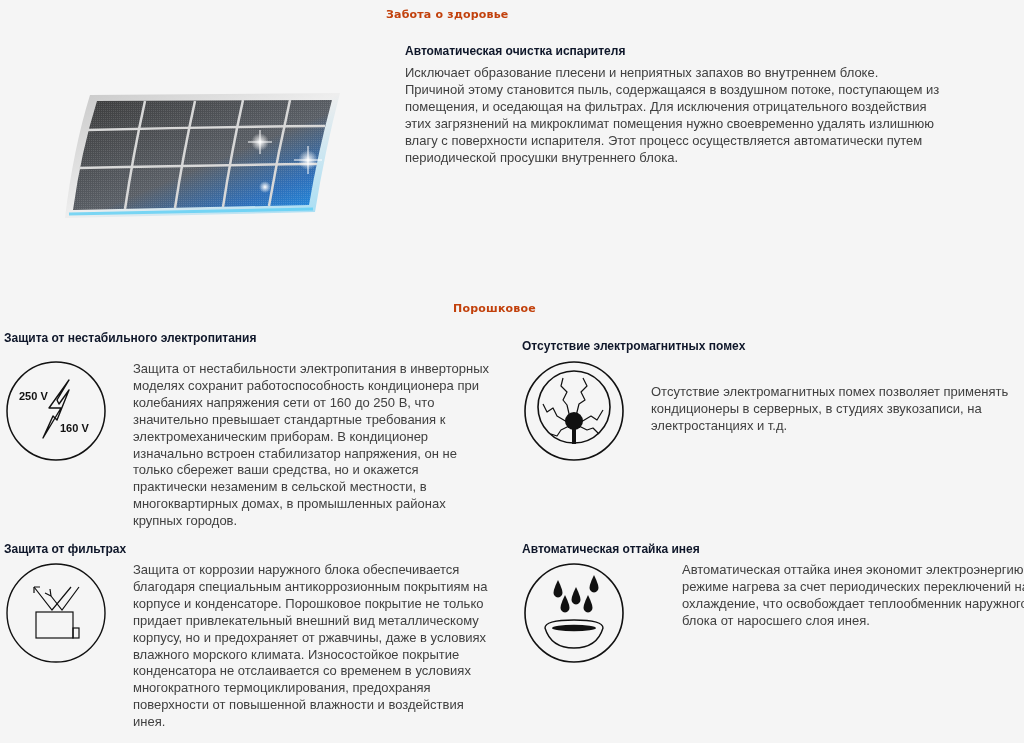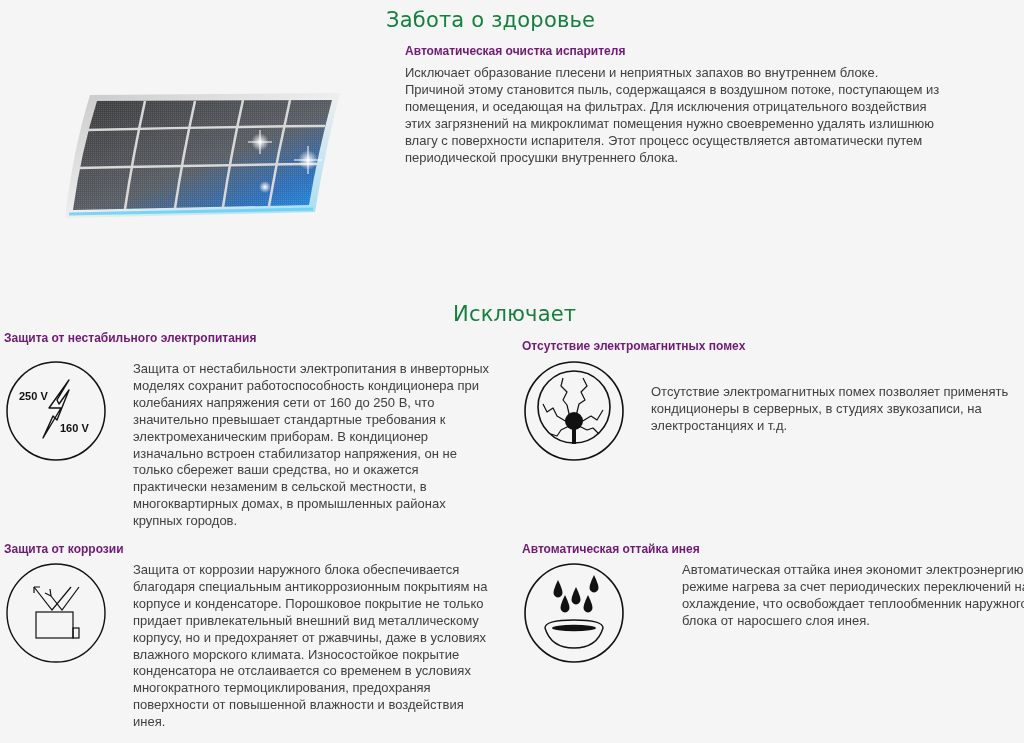--- a/index.html
+++ b/index.html
@@ -11,31 +11,31 @@
       overflow: hidden;
     }
     body {
       position: relative;
       font-family: "Liberation Sans", sans-serif;
       color: #6f6f6f;
     }
     .section-title {
       position: absolute;
       font-family: "DejaVu Sans", sans-serif;
-      font-size: 21px;
-      color: #15803d;
+      font-size: 11px;
+      color: #c2410c;
       margin: 0;
-      font-weight: normal;
+      font-weight: bold;
       letter-spacing: 0.2px;
     }
     .feature-title {
       position: absolute;
       font-size: 12px;
       font-weight: bold;
-      color: #701a75;
+      color: #0f172a;
       margin: 0;
     }
     .feature-text {
       position: absolute;
       font-size: 13px;
       line-height: 16.9px;
       color: #404040;
       margin: 0;
     }
     .icon {
@@ -96,21 +96,21 @@
     <path d="M253 56 L253 84 M239 70 L267 70" stroke="#fff" stroke-width="1"></path>
     <circle cx="210" cy="97" r="6" fill="url(#spark)"></circle>
 
     <path d="M14 124 L258 119" stroke="#5fd0f5" stroke-width="3" opacity="0.8"></path>
   </svg>
 </div>
 
 <h3 class="feature-title" style="left:405px; top:44px;">Автоматическая очистка испарителя</h3>
 <p class="feature-text" style="left:405px; top:65px; width:535px;">Исключает образование плесени и неприятных запахов во внутреннем блоке. Причиной этому становится пыль, содержащаяся в воздушном потоке, поступающем из помещения, и оседающая на фильтрах. Для исключения отрицательного воздействия этих загрязнений на микроклимат помещения нужно своевременно удалять излишнюю влагу с поверхности испарителя. Этот процесс осуществляется автоматически путем периодической просушки внутреннего блока.</p>
 
-<h2 class="section-title" style="left:453px; top:302px;">Исключает</h2>
+<h2 class="section-title" style="left:453px; top:302px;">Порошковое</h2>
 
 <h3 class="feature-title" style="left:4px; top:331px;">Защита от нестабильного электропитания</h3>
 <div class="icon" style="left:5px; top:360px; width:102px; height:102px;">
   <svg width="102" height="102" viewBox="0 0 102 102">
     <circle cx="51" cy="51" r="49" fill="none" stroke="#111" stroke-width="1.5"></circle>
     <text x="14" y="40" font-family="Liberation Sans, sans-serif" font-size="11" font-weight="bold" fill="#111">250 V</text>
     <text x="55" y="72" font-family="Liberation Sans, sans-serif" font-size="11" font-weight="bold" fill="#111">160 V</text>
     <path d="M64 20 L44 48 L56 48 L38 78 L48 56 L52 60 L64 30 L54 44 L52 40 Z" fill="none" stroke="#111" stroke-width="1.4" stroke-linejoin="round"></path>
   </svg>
 </div>
@@ -128,21 +128,21 @@
       <path d="M58 62 L68 56 L74 60 L80 50"></path>
       <path d="M46 66 L38 70 L34 76 L28 74"></path>
       <path d="M56 66 L64 70 L70 68 L76 74"></path>
     </g>
     <circle cx="51" cy="61" r="9" fill="#111"></circle>
     <rect x="49" y="68" width="4" height="16" fill="#111"></rect>
   </svg>
 </div>
 <p class="feature-text" style="left:651px; top:361px; width:360px;margin-top:23px;">Отсутствие электромагнитных помех позволяет применять кондиционеры в серверных, в студиях звукозаписи, на электростанциях и т.д.</p>
 
-<h3 class="feature-title" style="left:4px; top:542px;">Защита от коррозии</h3>
+<h3 class="feature-title" style="left:4px; top:542px;">Защита от фильтрах</h3>
 <div class="icon" style="left:5px; top:562px; width:102px; height:102px;">
   <svg width="102" height="102" viewBox="0 0 102 102">
     <circle cx="51" cy="51" r="49" fill="none" stroke="#111" stroke-width="1.4"></circle>
     <g fill="none" stroke="#111" stroke-width="1.2">
       <path d="M74 25 L57 48 L46 34"></path>
       <path d="M66 25 L47 48 L29 25"></path>
       <path d="M29 25 L29 31 M29 25 L35 25"></path>
       <path d="M46 34 L45 27 M46 34 L40 31"></path>
       <rect x="31" y="50" width="37" height="26"></rect>
       <rect x="68" y="66" width="6" height="10"></rect>

